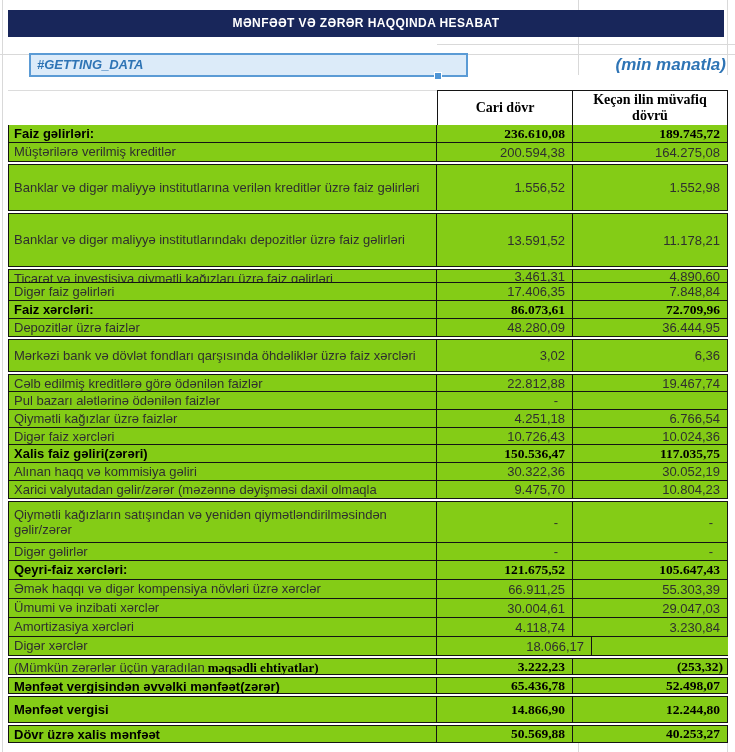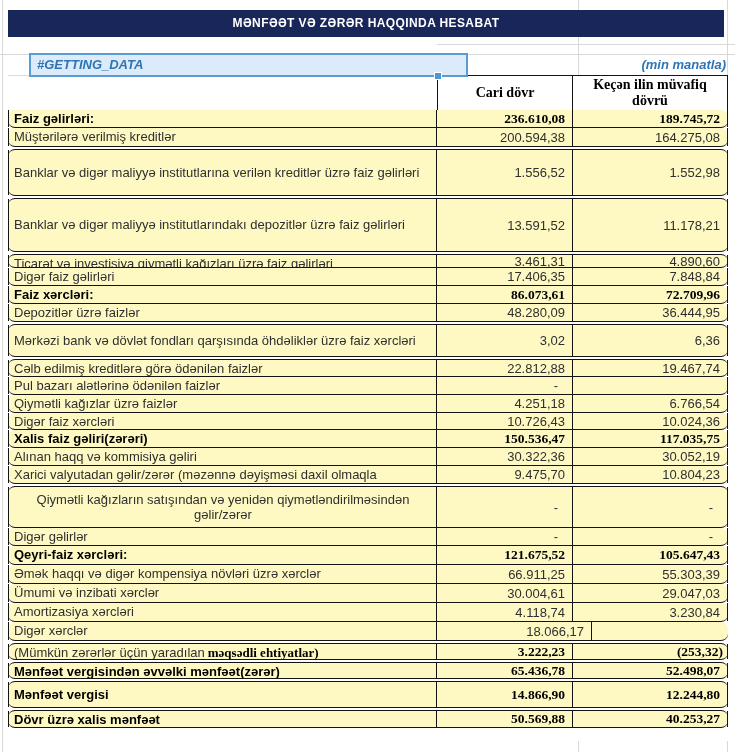--- a/index.html
+++ b/index.html
@@ -27,39 +27,39 @@
     box-sizing:content-box;background:#dcebf9;border:2px solid #5b9bd5;z-index:2;
     color:#2e74b5;font-weight:bold;font-style:italic;font-size:13px;
     line-height:20px;padding-left:6px;margin-left:23px;
   }
   .gd-handle{
     position:absolute;left:434px;top:72px;width:6px;height:6px;
     background:#4e95d6;border:1px solid #ffffff;z-index:3;
   }
   .unit-note{
     position:absolute;top:55px;right:9px;z-index:2;
-    color:#2e74b5;font-weight:bold;font-style:italic;font-size:13px;line-height:19px;
+    color:#2e74b5;font-weight:bold;font-style:italic;font-size:17px;line-height:19px;
   }
 
   
   .tbl{position:absolute;left:8px;top:75px;width:720px;z-index:1;}
-  .thead{display:flex;height:35px;}
+  .thead{display:flex;height:35px;margin-top:15px;}
   .corner{width:429px;box-sizing:border-box;border-top:1px solid #dcdcdc;background:#ffffff;}
   .th{
     box-sizing:border-box;background:#ffffff;
     border:1px solid #141414;border-bottom:none;
     font-family:"Liberation Serif",serif;font-weight:bold;font-size:14px;color:#000;
     display:flex;align-items:center;justify-content:center;text-align:center;line-height:1.12;
   }
   .th.c1{width:136px;}
   .th.c2{width:155px;border-left:none;padding:0 10px;}
 
-  .row{display:flex;background:#fef9c3;box-sizing:border-box;border-bottom:1px solid #141414;border-radius:7px;}
+  .row{display:flex;background:#84cc16;box-sizing:border-box;border-bottom:1px solid #141414;}
   .row:first-of-type{border-top:1px solid #141414;}
-  .row.gap{margin-top:2px;border-top:1px solid #141414;text-align:center;}
+  .row.gap{margin-top:2px;border-top:1px solid #141414;}
   .cell{box-sizing:border-box;display:flex;align-items:center;overflow:hidden;}
   .lbl{
     width:429px;border-left:1px solid #141414;border-right:1px solid #141414;
     padding:1px 4px 1px 5px;font-size:13px;color:#2f2f2f;line-height:1.18;
     flex-wrap:wrap;
   }
   .num{
     width:136px;border-right:1px solid #141414;
     justify-content:flex-end;padding-right:7px;
     font-size:13px;color:#2f2f2f;

